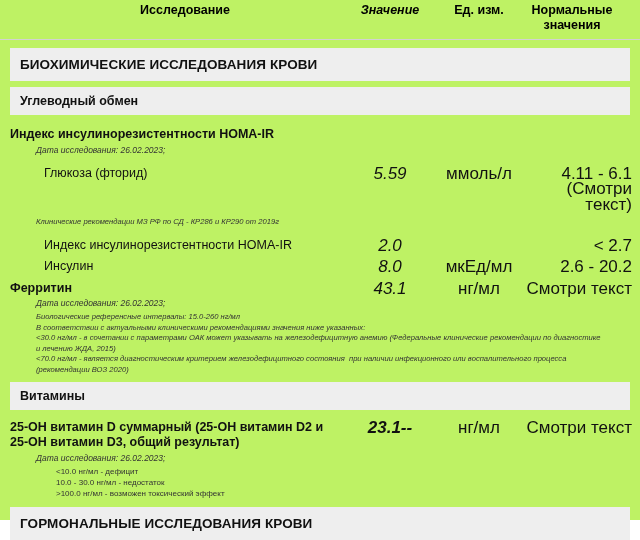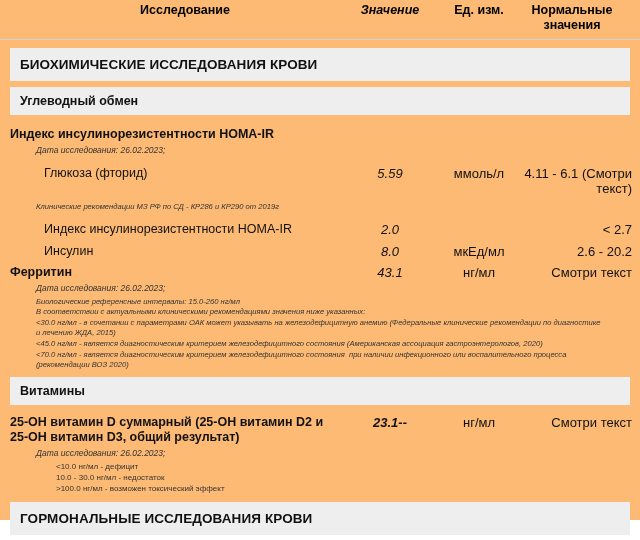--- a/index.html
+++ b/index.html
@@ -13,21 +13,21 @@
     overflow: hidden;
     font-family: "Liberation Sans", sans-serif;
     color: #111111;
     -webkit-font-smoothing: antialiased;
   }
 
   .sheet {
     width: 640px;
     height: 520px;
     position: relative;
-    background: #fdba74;
+    background: #bef264;
   }
 
   
   .row {
     display: flex;
     align-items: flex-start;
     width: 640px;
     box-sizing: border-box;
   }
   .c-name  { width: 340px; box-sizing: border-box; }
@@ -85,21 +85,21 @@
     padding-top: 6px;
   }
   .analyte .c-name {
     font-size: 12.5px;
     line-height: 15.5px;
     color: #111;
   }
   .analyte .c-value,
   .analyte .c-unit,
   .analyte .c-ref {
-    font-size: 13px;
+    font-size: 17px;
     line-height: 15.5px;
     color: #111;
   }
 
   .lvl-0 .c-name { padding-left: 10px; font-weight: bold; }
   .lvl-1 .c-name { padding-left: 44px; font-weight: normal; }
 
   .analyte .c-value.flag {
     font-weight: bold;
     font-style: italic;
@@ -208,21 +208,20 @@
     <div class="c-unit">нг/мл</div>
     <div class="c-ref">Смотри текст</div>
   </div>
   <div class="note-date">Дата исследования: 26.02.2023;</div>
 
   <div class="note-block">
     <span class="nl">Биологические референсные интервалы: 15.0-260 нг/мл</span>
     <span class="nl">В соответствии с актуальными клиническими рекомендациями значения ниже указанных:</span>
     <span class="nl">&lt;30.0 нг/мл - в сочетании с параметрами ОАК может указывать на железодефицитную анемию (Федеральные клинические рекомендации по диагностике</span>
     <span class="nl">и лечению ЖДА, 2015)</span>
-    <span class="nl">&lt;45.0 нг/мл - является диагностическим критерием железодефицитного состояния (Американская ассоциация гастроэнтерологов, 2020)</span>
     <span class="nl">&lt;70.0 нг/мл - является диагностическим критерием железодефицитного состояния  при наличии инфекционного или воспалительного процесса</span>
     <span class="nl">(рекомендации ВОЗ 2020)</span>
   </div>
 
   <div class="spacer-6"></div>
 
   <div class="band band-minor">Витамины</div>
 
   <div class="spacer-4"></div>
 

